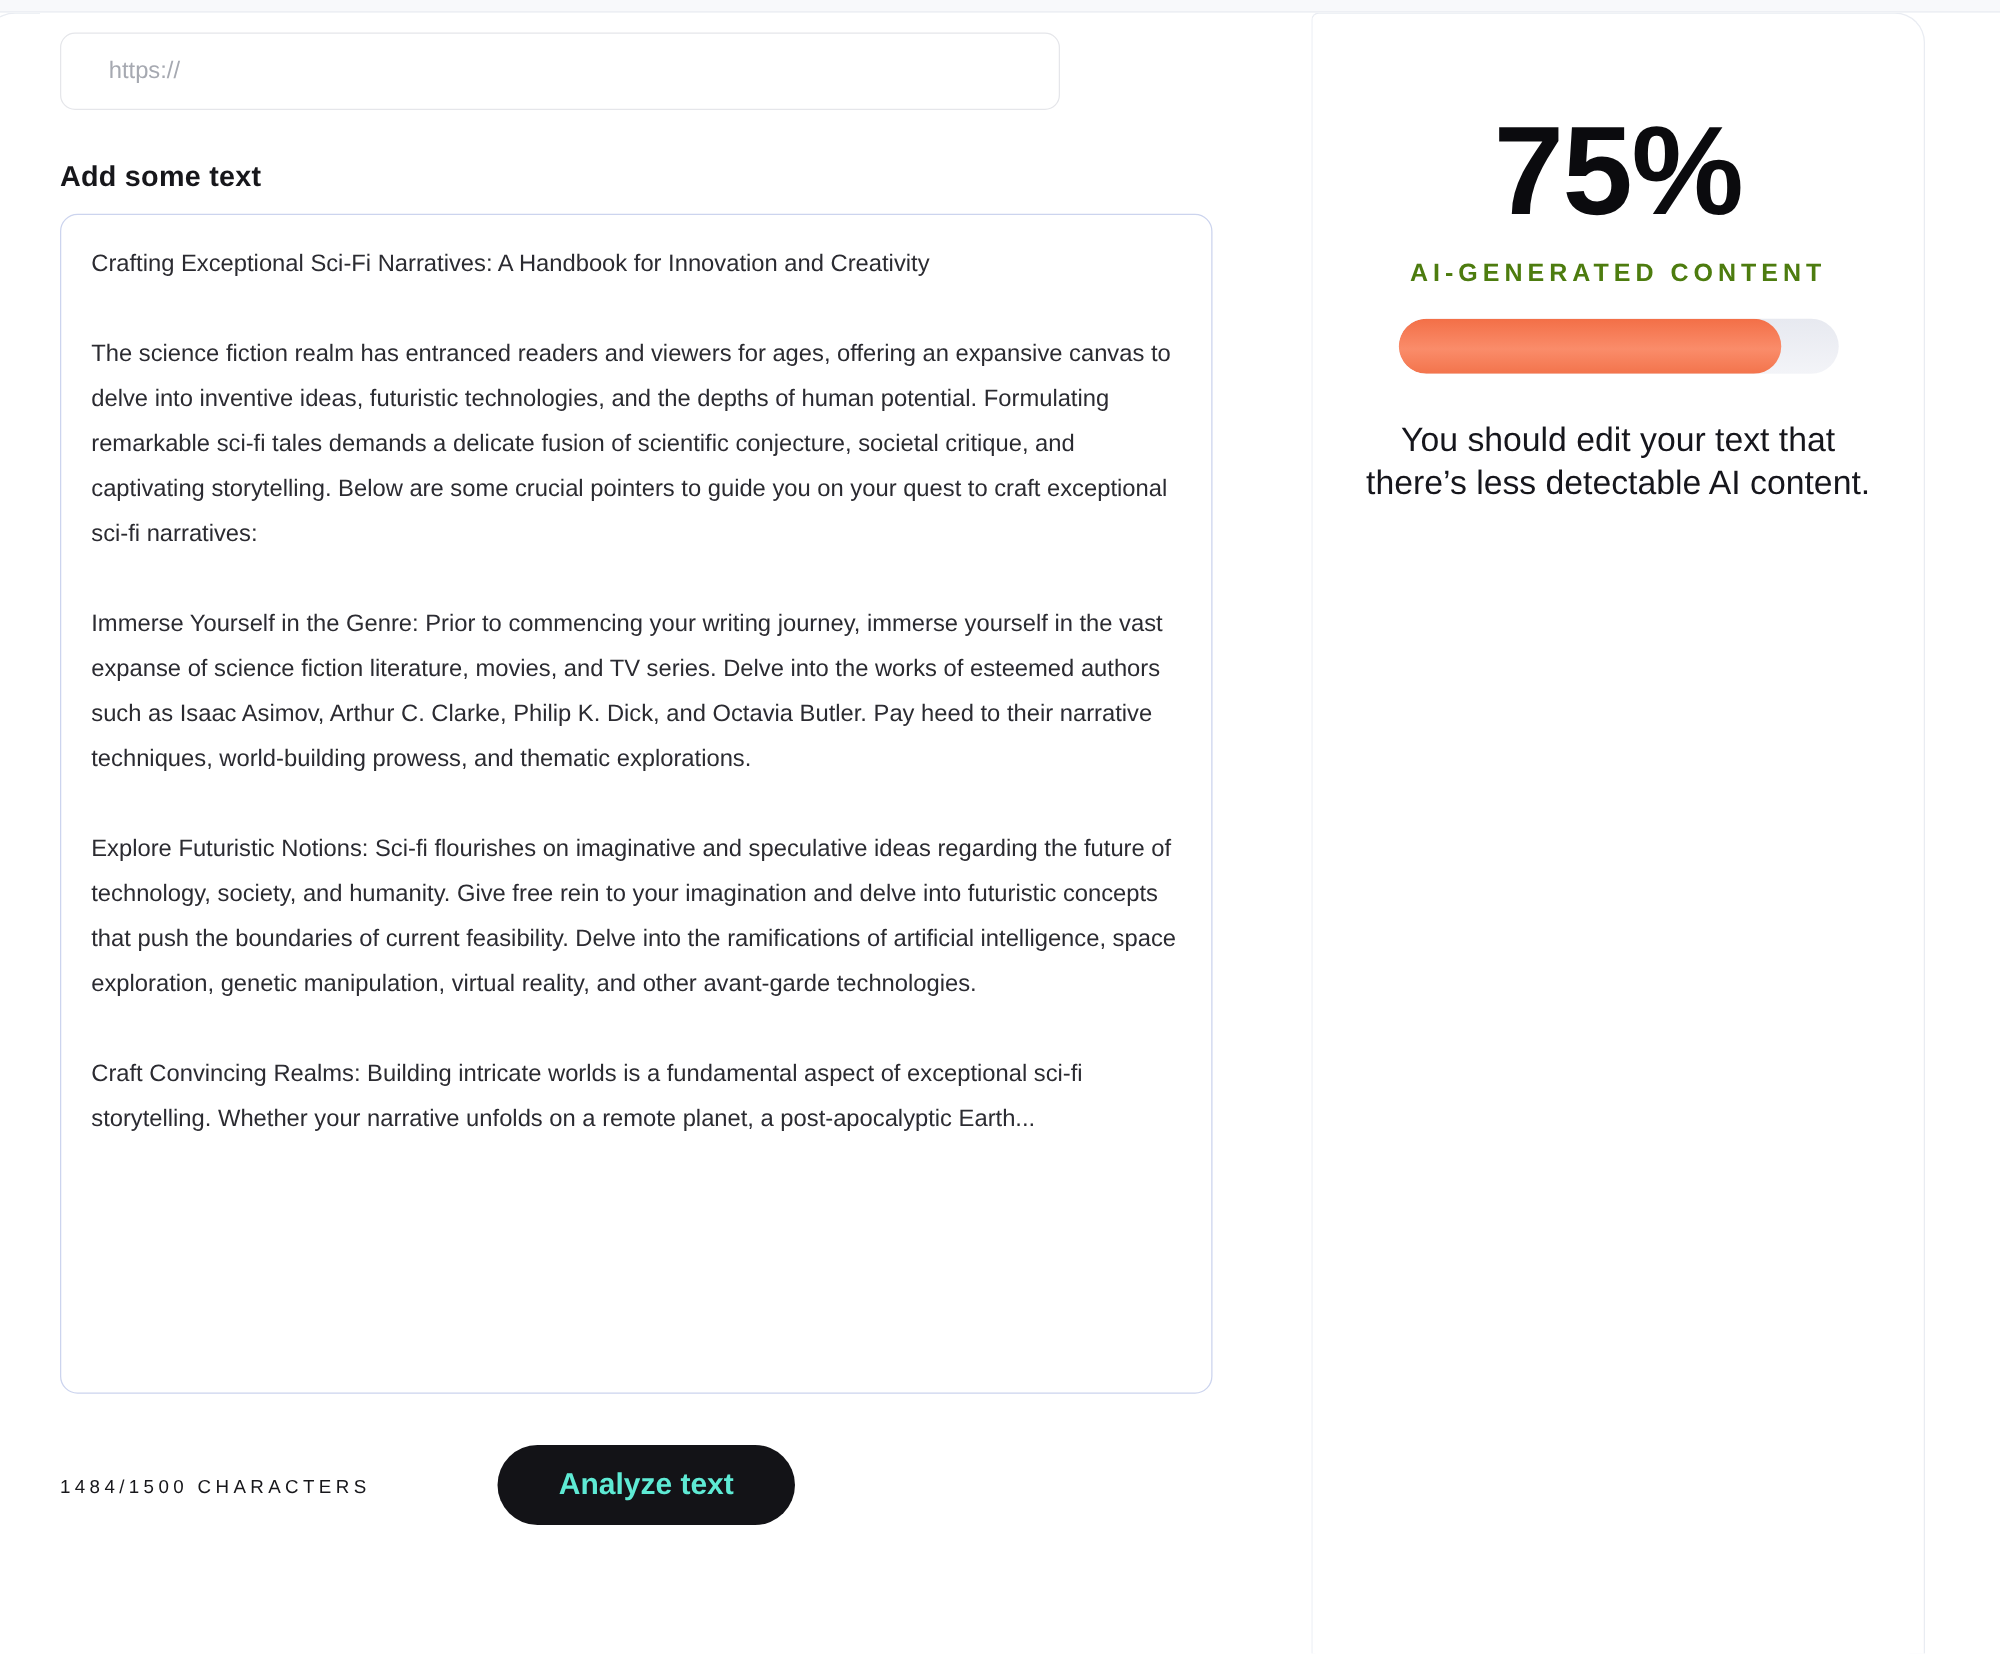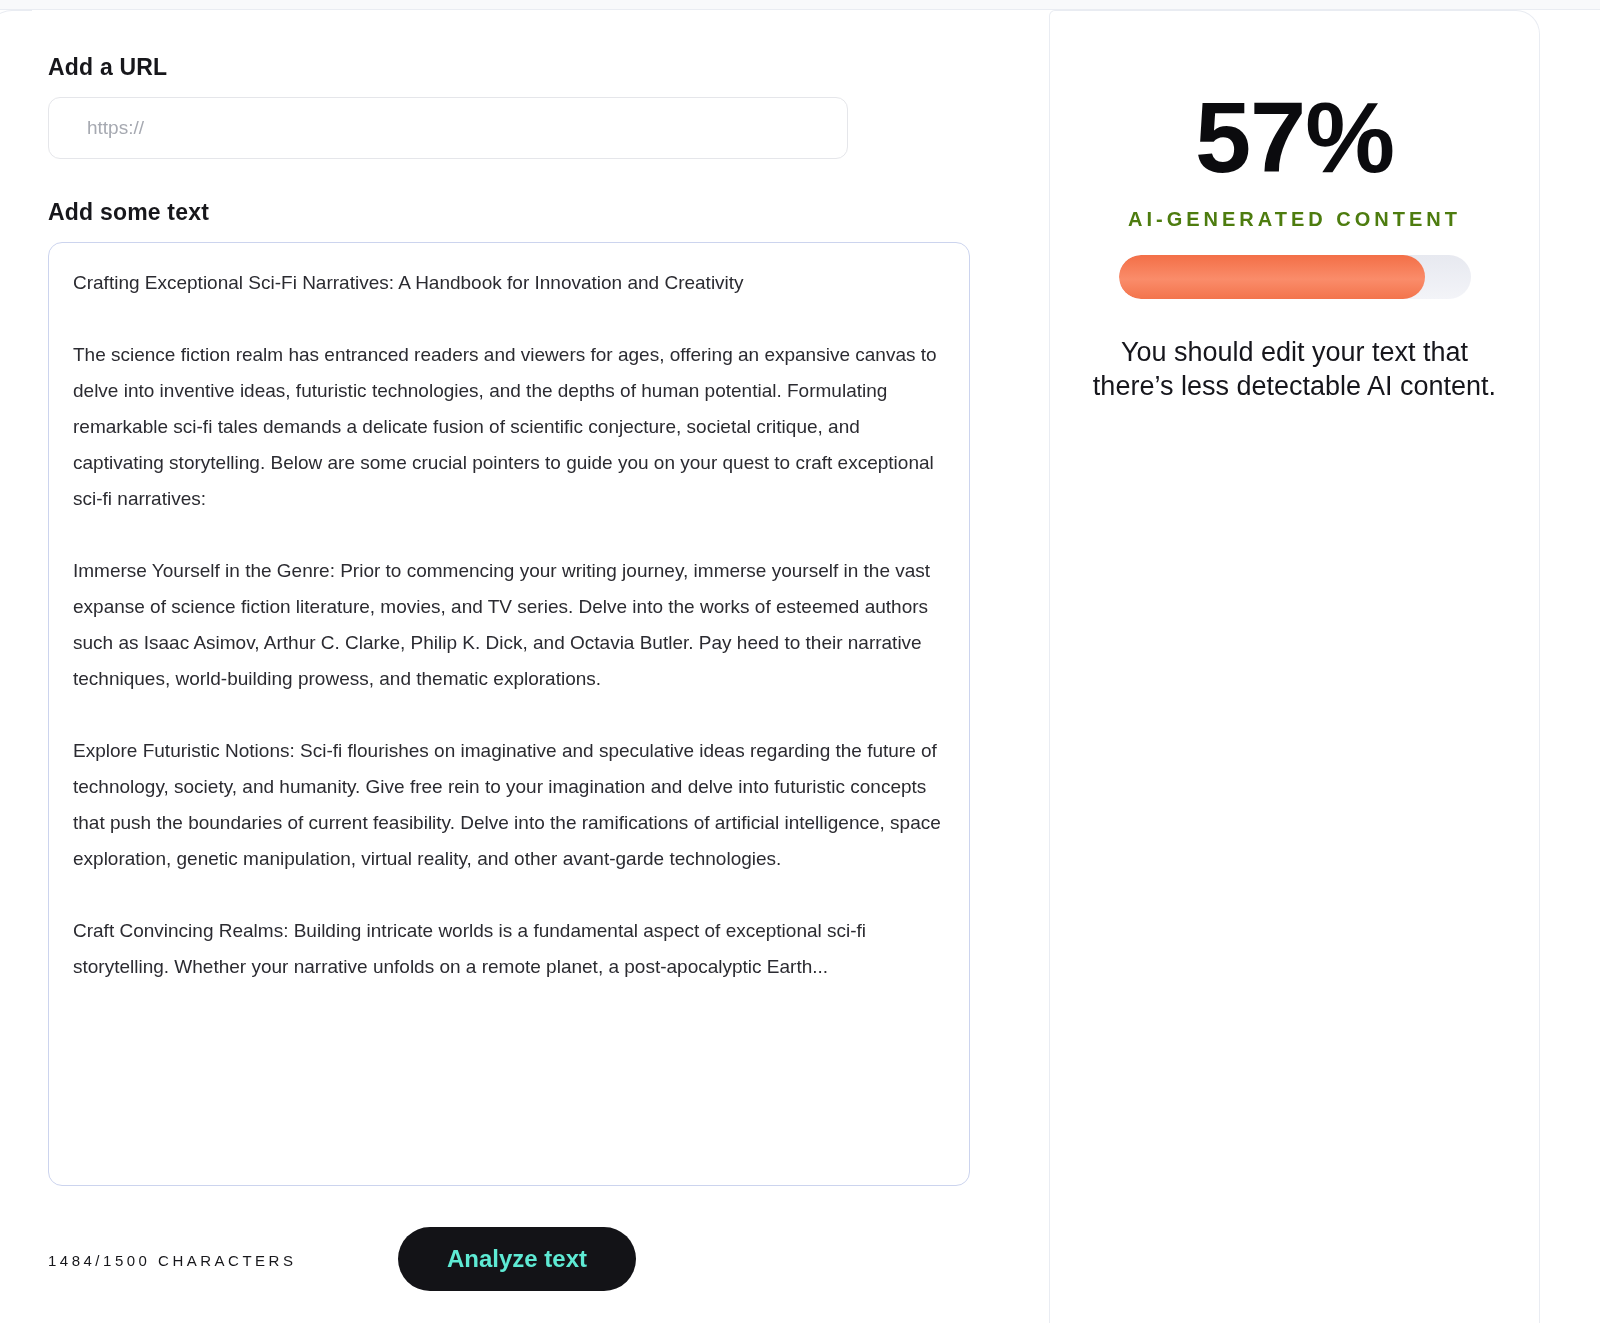--- a/index.html
+++ b/index.html
@@ -110,40 +110,39 @@
     color: #16161c;
   }
 </style>
 </head>
 <body>
 
 <div class="top-strip"></div>
 <div class="outer-corner"></div>
 
 <main class="left-col">
-  <h2 class="field-label url-label">Add a URL</h2>
   <input class="url-input" type="text" placeholder="https://" style="">
 
   <h2 class="field-label text-label">Add some text</h2>
   <textarea class="text-input" style="">Crafting Exceptional Sci-Fi Narratives: A Handbook for Innovation and Creativity
 
 The science fiction realm has entranced readers and viewers for ages, offering an expansive canvas to delve into inventive ideas, futuristic technologies, and the depths of human potential. Formulating remarkable sci-fi tales demands a delicate fusion of scientific conjecture, societal critique, and captivating storytelling. Below are some crucial pointers to guide you on your quest to craft exceptional sci-fi narratives:
 
 Immerse Yourself in the Genre: Prior to commencing your writing journey, immerse yourself in the vast expanse of science fiction literature, movies, and TV series. Delve into the works of esteemed authors such as Isaac Asimov, Arthur C. Clarke, Philip K. Dick, and Octavia Butler. Pay heed to their narrative techniques, world-building prowess, and thematic explorations.
 
 Explore Futuristic Notions: Sci-fi flourishes on imaginative and speculative ideas regarding the future of technology, society, and humanity. Give free rein to your imagination and delve into futuristic concepts that push the boundaries of current feasibility. Delve into the ramifications of artificial intelligence, space exploration, genetic manipulation, virtual reality, and other avant-garde technologies.
 
 Craft Convincing Realms: Building intricate worlds is a fundamental aspect of exceptional sci-fi storytelling. Whether your narrative unfolds on a remote planet, a post-apocalyptic Earth...</textarea>
 
   <div class="footer-row">
     <span class="char-counter">1484/1500 CHARACTERS</span>
     <button class="analyze-button">Analyze text</button>
   </div>
 </main>
 
 <aside class="result-panel">
-  <div class="score-value">57%</div>
+  <div class="score-value">75%</div>
   <div class="score-label">AI-GENERATED CONTENT</div>
   <div class="progress-track">
     <div class="progress-fill" style="width: 87%;"></div>
   </div>
   <p class="result-message">You should edit your text that there’s less detectable AI content.</p>
 </aside>
 
 </body></html>

